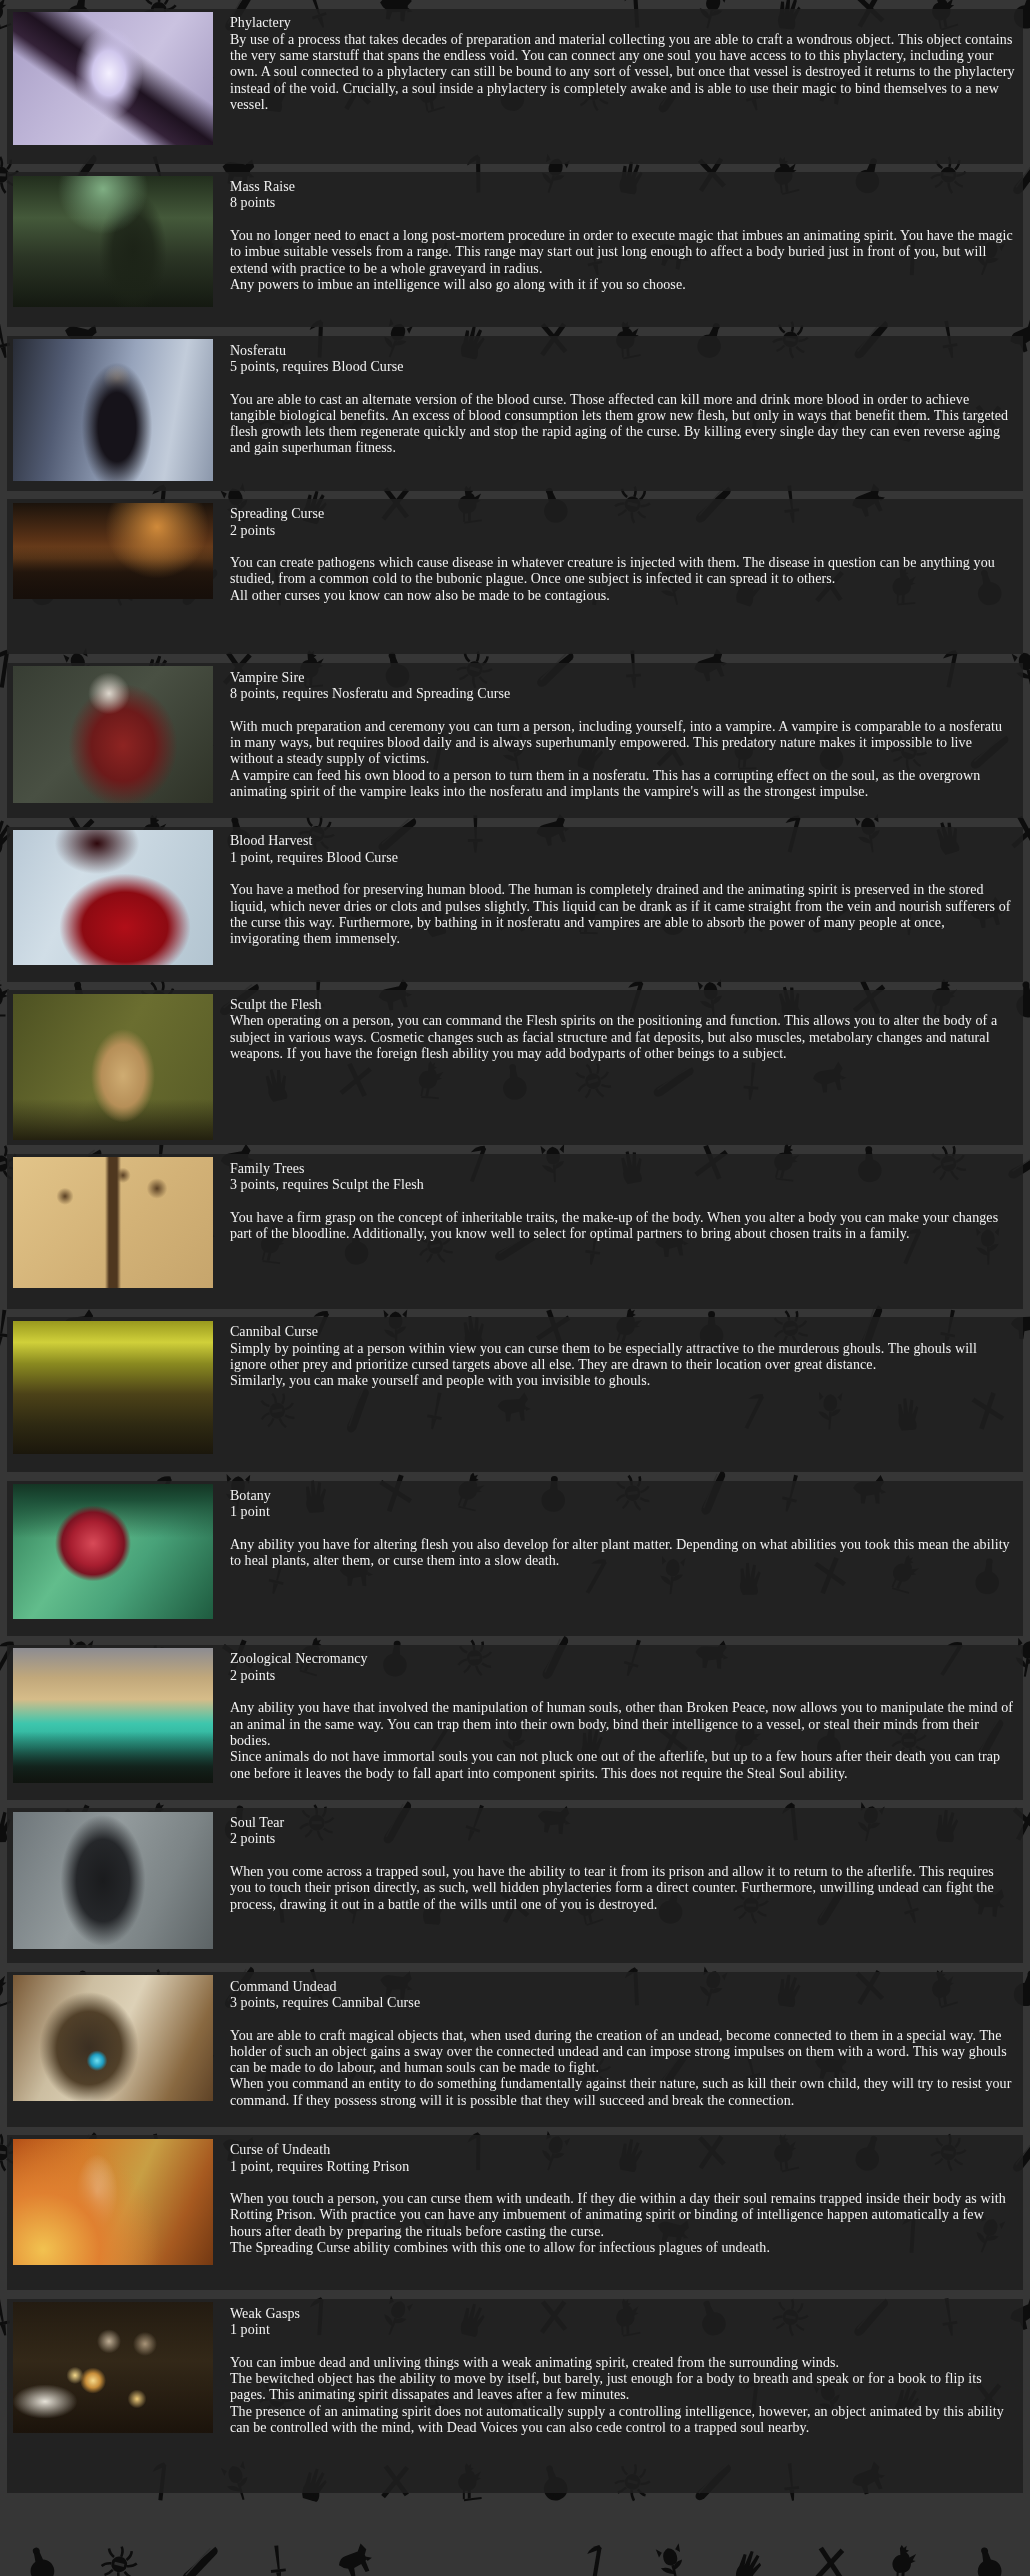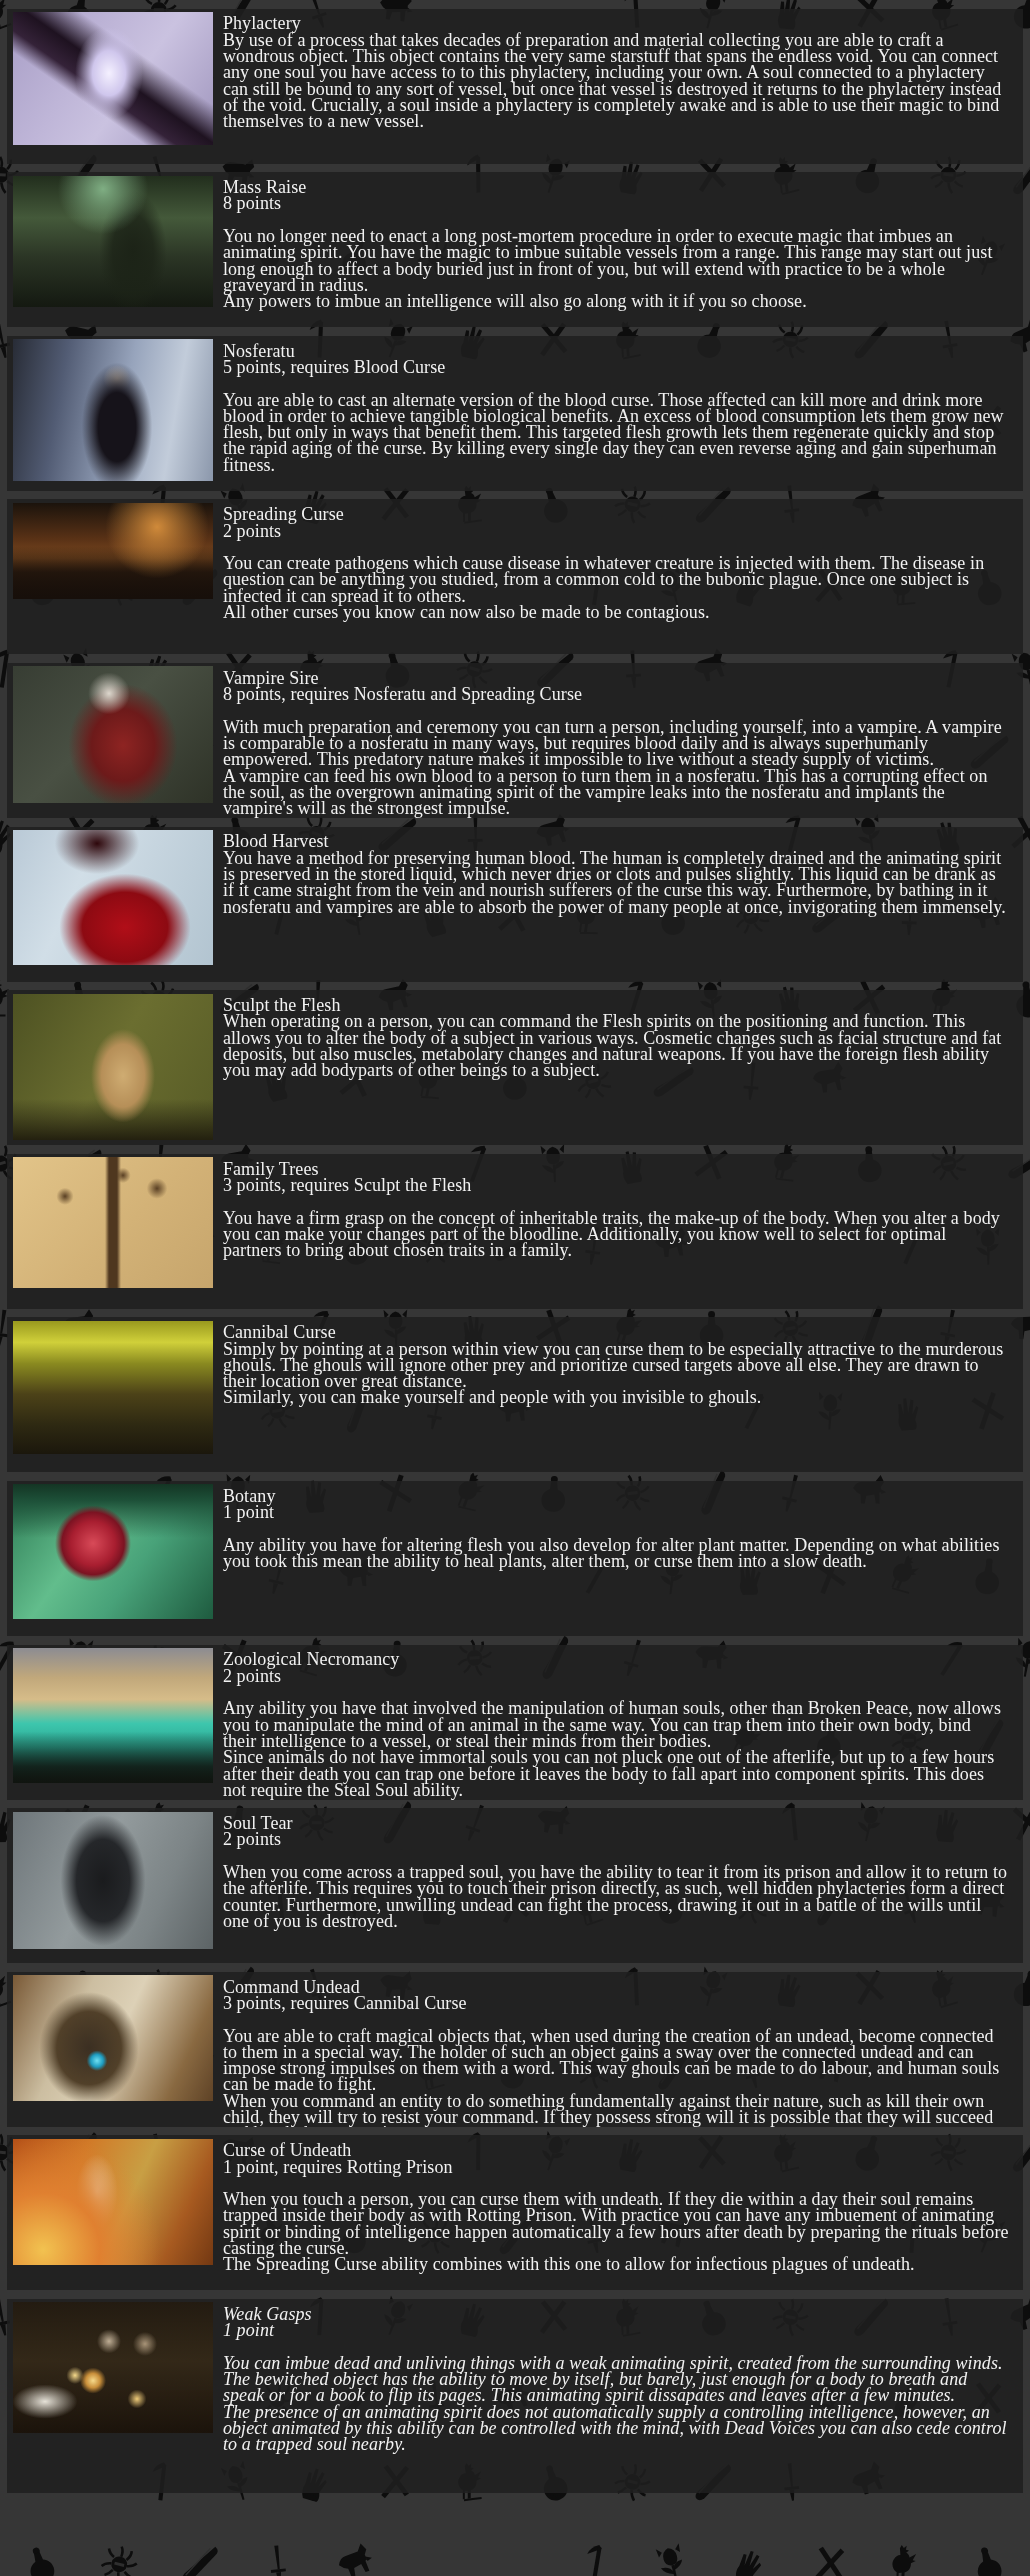--- a/index.html
+++ b/index.html
@@ -9,28 +9,28 @@
     font-family:"Liberation Serif","DejaVu Serif",serif;
   }
   .pattern{position:absolute;top:0;left:0;z-index:0;}
   .pattern use, .pattern path, .pattern rect, .pattern circle{fill:#0d0d0d;}
   #rows{position:relative;z-index:1;padding-top:8.6px;}
   .row{
     height:155px;margin:0 6.9px 8.6px 6.9px;overflow:hidden;
     background:rgba(31,31,31,0.86);
     display:flex;align-items:flex-start;
   }
-  .row:last-child{height:194px;font-style:italic;}
+  .row:last-child{height:194px;}
   .thumb{
     width:200px;flex:0 0 200px;margin:3.4px 0 0 6px;
     background-color:#222;
   }
   .txt{
-    margin-left:10px;width:786px;color:#f2f2f2;
-    font-size:18px;line-height:16.3px;padding-top:6.9px;
+    margin-left:17px;width:786px;color:#f2f2f2;
+    font-size:14px;line-height:16.3px;padding-top:6.9px;
     letter-spacing:0.1px;
   }
   .title{white-space:pre-line;}
   .cost{margin-bottom:16.3px;white-space:pre-line;}
   .desc{white-space:pre-line;}
   
   .t1{background:
       radial-gradient(ellipse 47px 64px at 48% 46%,#f4f0ff 0%,#cfc6ec 35%,rgba(207,198,236,0) 72%),
       linear-gradient(35deg,rgba(20,10,22,0) 34%,#342238 42%,#1e1220 52%,rgba(20,10,22,0) 66%),
       linear-gradient(125deg,#978db3 0%,#a89ec6 0%,#bfb6d8 38%,#cac2e0 58%,#9f95bd 100%);}
@@ -675,20 +675,21 @@
       <div class="cost">8 points, requires Nosferatu and Spreading Curse</div>
       <div class="desc">With much preparation and ceremony you can turn a person, including yourself, into a vampire. A vampire is comparable to a nosferatu in many ways, but requires blood daily and is always superhumanly empowered. This predatory nature makes it impossible to live without a steady supply of victims.
 A vampire can feed his own blood to a person to turn them in a nosferatu. This has a corrupting effect on the soul, as the overgrown animating spirit of the vampire leaks into the nosferatu and implants the vampire's will as the strongest impulse.</div>
     </div>
   </section>
 
   <section class="row">
     <div class="thumb t6" aria-label="woman-in-blood-bath" style="height: 135px;"></div>
     <div class="txt">
       <div class="title">Blood Harvest</div>
+      <div class="cost">1 point, requires Blood Curse</div>
       <div class="desc">You have a method for preserving human blood. The human is completely drained and the animating spirit is preserved in the stored liquid, which never dries or clots and pulses slightly. This liquid can be drank as if it came straight from the vein and nourish sufferers of the curse this way. Furthermore, by bathing in it nosferatu and vampires are able to absorb the power of many people at once, invigorating them immensely.</div>
     </div>
   </section>
 
   <section class="row">
     <div class="thumb t7" aria-label="head-surgery-apparatus" style="height: 146px;"></div>
     <div class="txt">
       <div class="title">Sculpt the Flesh</div>
       <div class="desc">When operating on a person, you can command the Flesh spirits on the positioning and function. This allows you to alter the body of a subject in various ways. Cosmetic changes such as facial structure and fat deposits, but also muscles, metabolary changes and natural weapons. If you have the foreign flesh ability you may add bodyparts of other beings to a subject.</div>
     </div>

